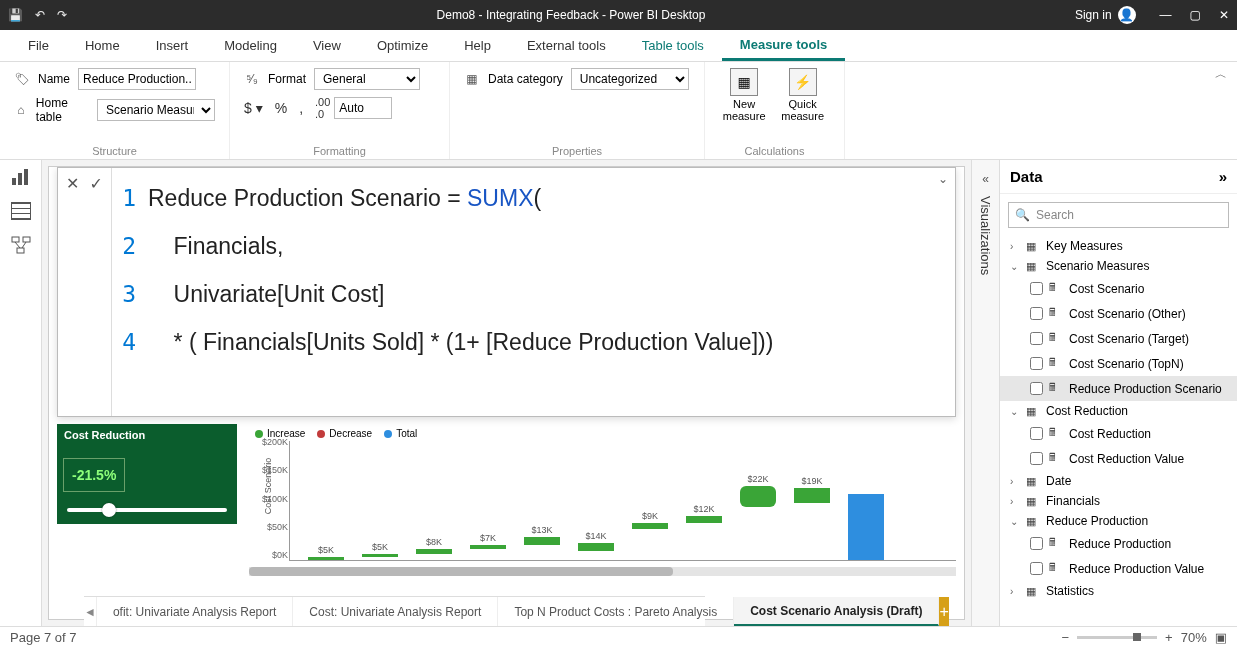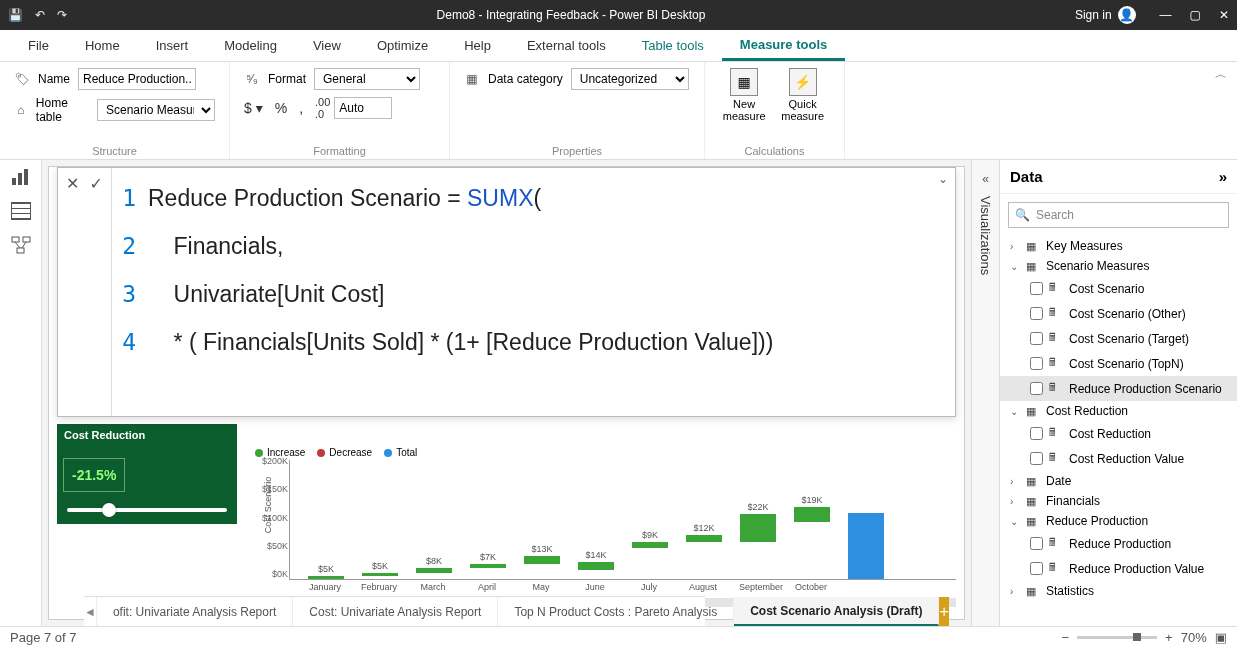--- a/index.html
+++ b/index.html
@@ -57,21 +57,21 @@
 
 .formula { position: absolute; left: 8px; top: 0; right: 8px; height: 250px; background: #fff; border: 1px solid #bbb; box-shadow: 0 2px 8px rgba(0,0,0,.15); z-index: 10; display: flex; }
 .formula .fx-controls { width: 54px; border-right: 1px solid #ddd; display: flex; flex-direction: column; align-items: center; padding-top: 6px; gap: 6px; }
 .formula .fx-controls .xv { display: flex; gap: 10px; font-size: 16px; color: #555; }
 .formula .gutter { width: 28px; background: #fff; color: #0078d4; font-family: Consolas, monospace; font-size: 23px; padding: 6px 4px; text-align: right; line-height: 48px; }
 .formula .code { flex: 1; font-family: Consolas, monospace; font-size: 23px; padding: 6px 8px; line-height: 48px; color: #222; white-space: pre; overflow: hidden; }
 .formula .code .fn { color: #1855c4; }
 .formula .expand { width: 24px; font-size: 12px; color: #666; text-align: center; padding-top: 4px; cursor: pointer; }
 
 
-.chart-area { position: absolute; left: 200px; right: 8px; bottom: 4px; height: 170px; }
+.chart-area { position: absolute; left: 200px; right: 8px; bottom: 23px; height: 170px; }
 .legend { font-size: 10px; display: flex; gap: 12px; padding: 2px 6px; }
 .legend .ld { display: flex; align-items: center; gap: 4px; }
 .legend .sw { width: 8px; height: 8px; border-radius: 50%; }
 .axis { display: flex; align-items: flex-end; height: 120px; border-left: 1px solid #999; border-bottom: 1px solid #999; position: relative; margin-left: 40px; }
 .ylabel { position: absolute; left: -50px; top: 40px; transform: rotate(-90deg); font-size: 9px; color: #555; }
 .yticks { position: absolute; left: -36px; top: -4px; bottom: 0; width: 34px; display: flex; flex-direction: column; justify-content: space-between; font-size: 9px; color: #666; text-align: right; }
 .bars { display: flex; align-items: flex-end; gap: 18px; padding-left: 18px; width: 100%; }
 .barcol { display: flex; flex-direction: column; align-items: center; gap: 2px; }
 .bar { width: 36px; background: #3aa537; position: relative; }
 .bar.total { background: #2e8edf; }
@@ -338,49 +338,36 @@
                 <div class="bar" style="height: 5.4px; margin-bottom: 31.2px;">
                   <div class="dlabel">$9K</div>
                 </div>
               </div>
               <div class="barcol">
                 <div class="bar" style="height: 7.2px; margin-bottom: 36.6px;">
                   <div class="dlabel">$12K</div>
                 </div>
               </div>
               <div class="barcol">
-                <div class="bar" style="height: 28px; margin-bottom: 37px;">
+                <div class="bar" style="height: 21px; margin-bottom: 53px; border-radius: 6px;">
                   <div class="dlabel">$22K</div>
                 </div>
               </div>
               <div class="barcol">
                 <div class="bar" style="height: 15px; margin-bottom: 57px;">
                   <div class="dlabel">$19K</div>
                 </div>
               </div>
               <div class="barcol">
                 <div class="bar total" style="height: 66px;">
                   <div class="dlabel"></div>
                 </div>
               </div>
             </div>
         </div>
-        <div style="display:flex;gap:18px;padding-left:58px;margin-top:2px" id="xlabels">
-            <div class="xlabel" style="width: 36px; text-align: center;">January</div>
-            <div class="xlabel" style="width: 36px; text-align: center;">February</div>
-            <div class="xlabel" style="width: 36px; text-align: center;">March</div>
-            <div class="xlabel" style="width: 36px; text-align: center;">April</div>
-            <div class="xlabel" style="width: 36px; text-align: center;">May</div>
-            <div class="xlabel" style="width: 36px; text-align: center;">June</div>
-            <div class="xlabel" style="width: 36px; text-align: center;">July</div>
-            <div class="xlabel" style="width: 36px; text-align: center;">August</div>
-            <div class="xlabel" style="width: 36px; text-align: center;">September</div>
-            <div class="xlabel" style="width: 36px; text-align: center;">October</div>
-            <div class="xlabel" style="width: 36px; text-align: center;"></div>
-          </div>
         <div class="scrollbar-x">
             <div class="thumb"></div>
           </div>
       </div>
     </div>
 
     <div class="pagetabs">
       <div class="nav">◄</div>
       <div class="ptab">ofit: Univariate Analysis Report</div>
       <div class="ptab">Cost: Univariate Analysis Report</div>

